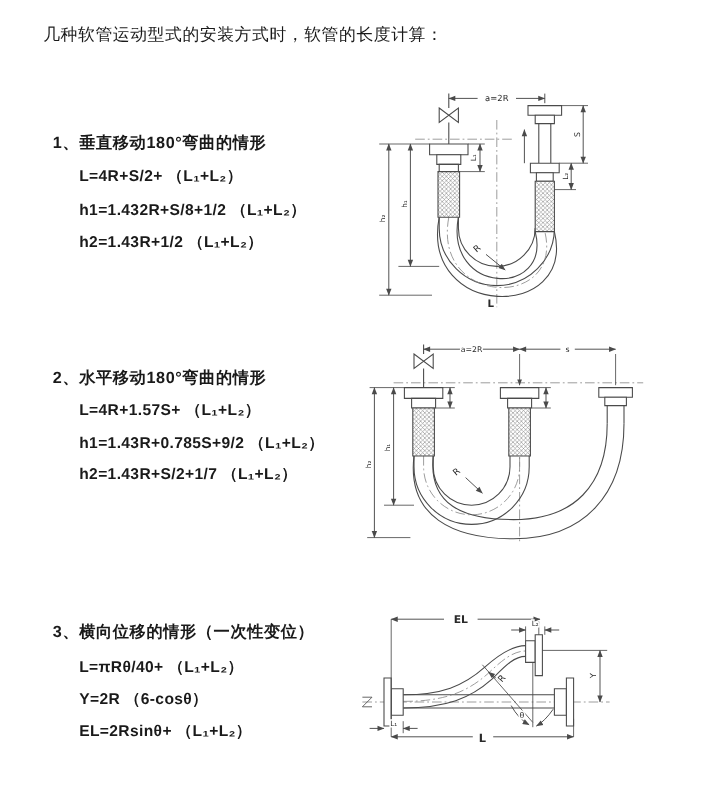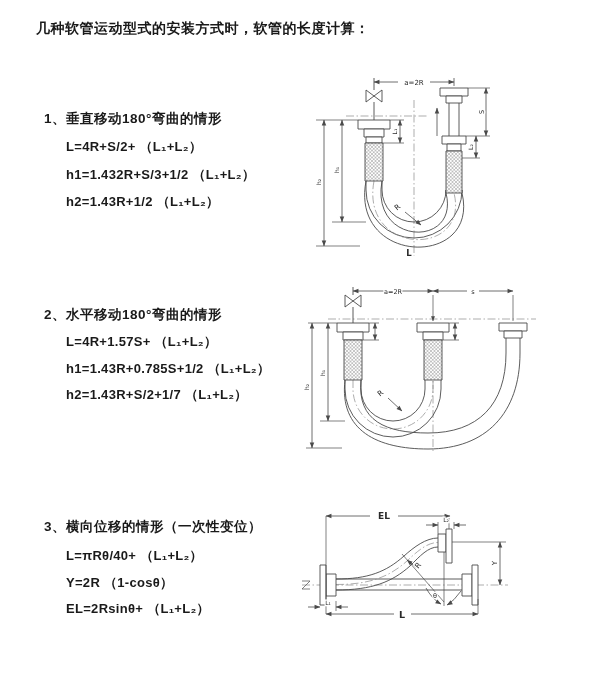--- a/index.html
+++ b/index.html
@@ -1,52 +1,52 @@
 <!DOCTYPE html>
 <html><head>
 <meta charset="utf-8">
 <style>
   html,body{margin:0;padding:0;}
   body{
     width:600px;height:675px;background:#ffffff;position:relative;overflow:hidden;
     font-family:"Liberation Sans","DejaVu Sans",sans-serif;color:#1a1a1a;
   }
   .abs{position:absolute;white-space:nowrap;}
-  .doc-title{font-size:14px;font-weight:700;letter-spacing:.5px;}
+  .doc-title{font-size:14px;font-weight:400;letter-spacing:.5px;}
   .sec-heading{font-size:13.5px;font-weight:700;letter-spacing:.5px;text-align:center;}
   .formula{font-size:13px;font-weight:700;letter-spacing:.3px;}
   svg{position:absolute;overflow:visible;}
   svg path,svg line,svg rect,svg polyline{vector-effect:non-scaling-stroke;}
   .ln{stroke:#4a4a4a;stroke-width:.9;fill:none;}
   .thin{stroke:#4a4a4a;stroke-width:.7;fill:none;}
   .cl{stroke:#8a8a8a;stroke-width:.7;fill:none;stroke-dasharray:8 2.5 1.5 2.5;}
   .dim{stroke:#4a4a4a;stroke-width:.8;fill:none;}
   .fit{stroke:#4a4a4a;stroke-width:.9;fill:#ffffff;}
   .braid{stroke:#4a4a4a;stroke-width:.9;}
   .dlabel{font-family:"DejaVu Sans","Liberation Sans",sans-serif;fill:#2a2a2a;
           paint-order:stroke;stroke:#ffffff;stroke-width:2.5px;}
 </style>
 </head>
 <body>
 
 <div class="abs doc-title" style="left:36px;top:20px">几种软管运动型式的安装方式时，软管的长度计算：</div>
 
 <div class="abs sec-heading" style="left:44px;top:110px">1、垂直移动180°弯曲的情形</div>
 <div class="abs formula" style="left:66px;top:138px">L=4R+S/2+ （L₁+L₂）</div>
-<div class="abs formula" style="left:66px;top:166px">h1=1.432R+S/3+1/2 （L₁+L₂）</div>
+<div class="abs formula" style="left:66px;top:166px">h1=1.432R+S/8+1/2 （L₁+L₂）</div>
 <div class="abs formula" style="left:66px;top:193px">h2=1.43R+1/2 （L₁+L₂）</div>
 
 <div class="abs sec-heading" style="left:44px;top:306px">2、水平移动180°弯曲的情形</div>
 <div class="abs formula" style="left:66px;top:333px">L=4R+1.57S+ （L₁+L₂）</div>
-<div class="abs formula" style="left:66px;top:360px">h1=1.43R+0.785S+1/2 （L₁+L₂）</div>
+<div class="abs formula" style="left:66px;top:360px">h1=1.43R+0.785S+9/2 （L₁+L₂）</div>
 <div class="abs formula" style="left:66px;top:386px">h2=1.43R+S/2+1/7 （L₁+L₂）</div>
 
 <div class="abs sec-heading" style="left:44px;top:518px">3、横向位移的情形（一次性变位）</div>
 <div class="abs formula" style="left:66px;top:547px">L=πRθ/40+ （L₁+L₂）</div>
-<div class="abs formula" style="left:66px;top:574px">Y=2R （1-cosθ）</div>
+<div class="abs formula" style="left:66px;top:574px">Y=2R （6-cosθ）</div>
 <div class="abs formula" style="left:66px;top:600px">EL=2Rsinθ+ （L₁+L₂）</div>
 
 <svg style="left:302px;top:70px" width="245" height="192" viewBox="0 0 245 192">
   <defs>
     <marker id="ar1" viewBox="0 0 10 10" refX="9" refY="5" markerWidth="8" markerHeight="8" orient="auto-start-reverse">
       <path d="M0.5,1.5 L9.5,5 L0.5,8.5 z" fill="#4a4a4a"></path>
     </marker>
     <pattern id="hb1" width="3.5" height="3.5" patternUnits="userSpaceOnUse">
       <rect width="3.5" height="3.5" fill="#fff"></rect>
       <path d="M0,3.5 L3.5,0 M0,0 L3.5,3.5" stroke="#8c8c8c" stroke-width="0.5"></path>

